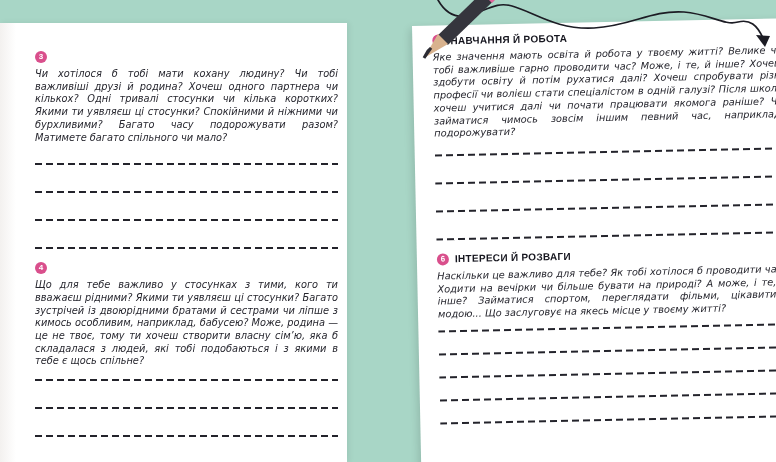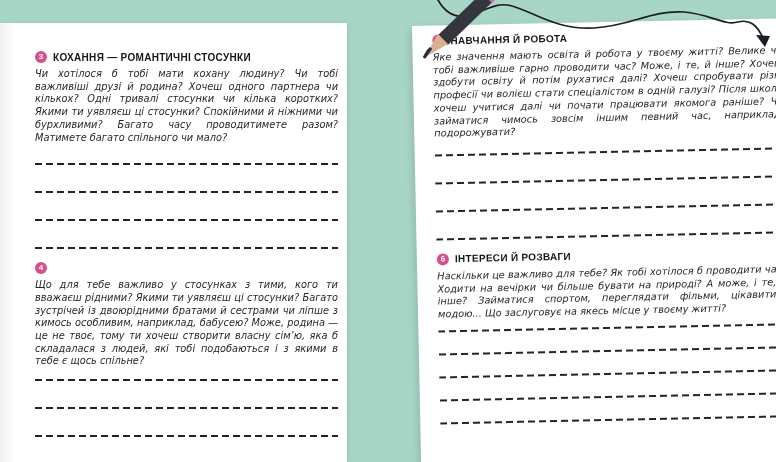--- a/index.html
+++ b/index.html
@@ -54,23 +54,22 @@
 </style>
 </head>
 <body>
 
 <div class="canvas">
 
   <div class="page page-left">
 
     <div class="sec-head">
       <span class="num-badge">3</span>
-      <span class="sec-title">КОХАННЯ — РОМАНТИЧНІ СТОСУНКИ</span>
     </div>
-    <p class="sec-body">Чи хотілося б тобі мати кохану людину? Чи тобі важливіші друзі й родина? Хочеш одного партнера чи кількох? Одні тривалі стосунки чи кілька коротких? Якими ти уявляєш ці стосунки? Спокійними й ніжними чи бурхливими? Багато часу проводитимете разом? Матимете багато спільного чи мало?</p>
+    <p class="sec-body">Чи хотілося б тобі мати кохану людину? Чи тобі важливіші друзі й родина? Хочеш одного партнера чи кількох? Одні тривалі стосунки чи кілька коротких? Якими ти уявляєш ці стосунки? Спокійними й ніжними чи бурхливими? Багато часу подорожувати разом? Матимете багато спільного чи мало?</p>
     <div class="lines g1">
       <div class="line"></div>
       <div class="line"></div>
       <div class="line"></div>
       <div class="line"></div>
     </div>
 
     <div class="sec-gap"></div>
 
     <div class="sec-head">

